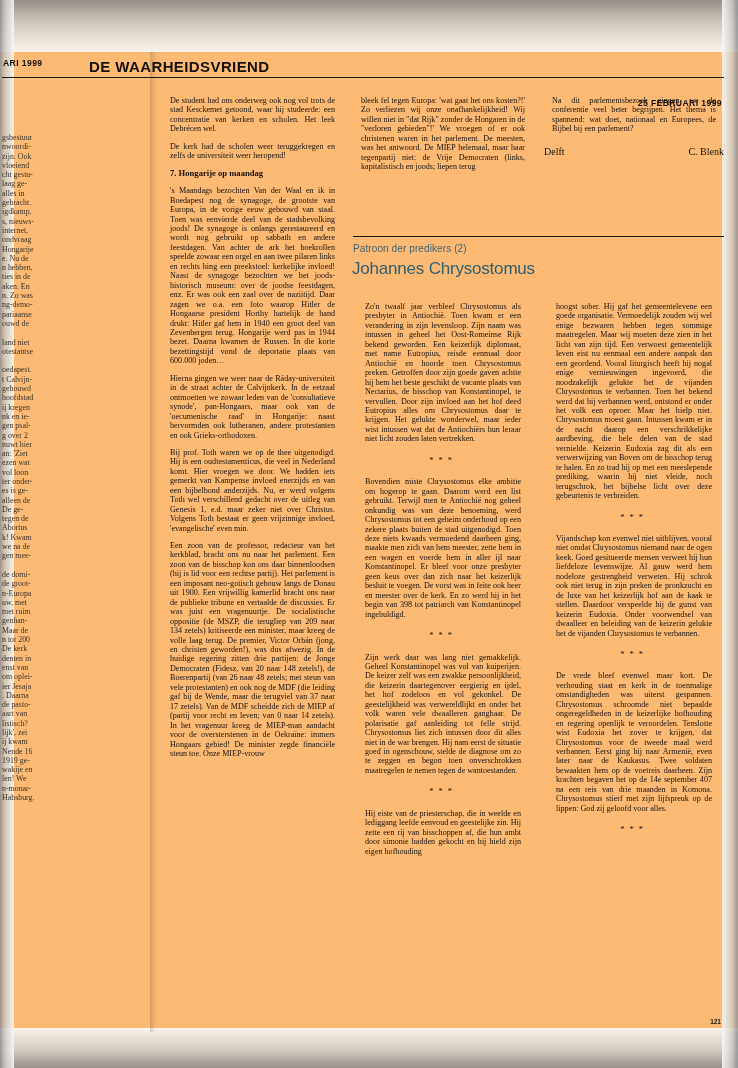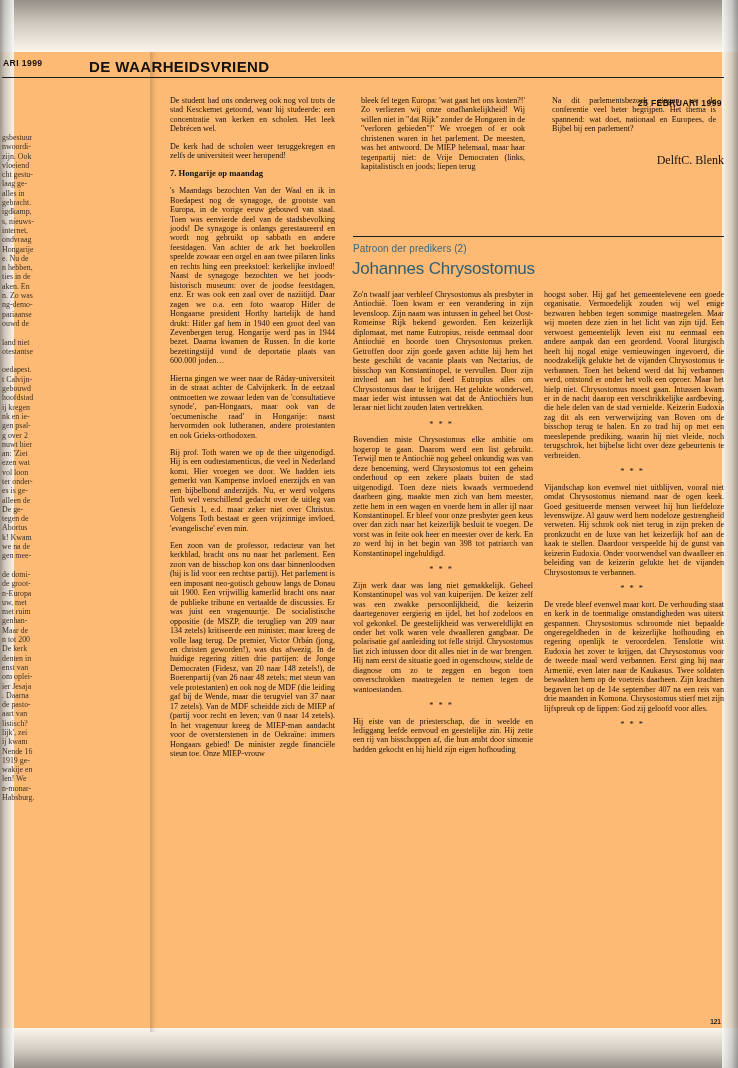--- a/index.html
+++ b/index.html
@@ -184,35 +184,35 @@
   }
   .art2-col-b {
     position: absolute;
     left: 544px; top: 290px;
     width: 180px;
     text-align: justify;
     font-size: 8.1px;
     line-height: 9.45px;
     color: #16120f;
   }
-  .art2-col-a p, .art2-col-b p { margin: 0; }
+  .art2-col-a p, .art2-col-b p { margin: 12px; }
 
   .sep {
     text-align: center;
     letter-spacing: 5px;
     margin: 7px 0 6px 0;
     font-size: 8.5px;
     color: #16120f;
   }
 
   .signoff {
     display: flex;
-    justify-content: flex-end;
-    margin-top: 22px;
-    font-size: 12px;
+    justify-content: space-between;
+    margin-top: 13px;
+    font-size: 10px;
   }
 
   .page-num {
     position: absolute;
     right: 17px;
     bottom: 43px;
     font-family: "Liberation Sans", sans-serif;
     font-size: 6.5px;
     font-weight: bold;
     color: #24201c;

